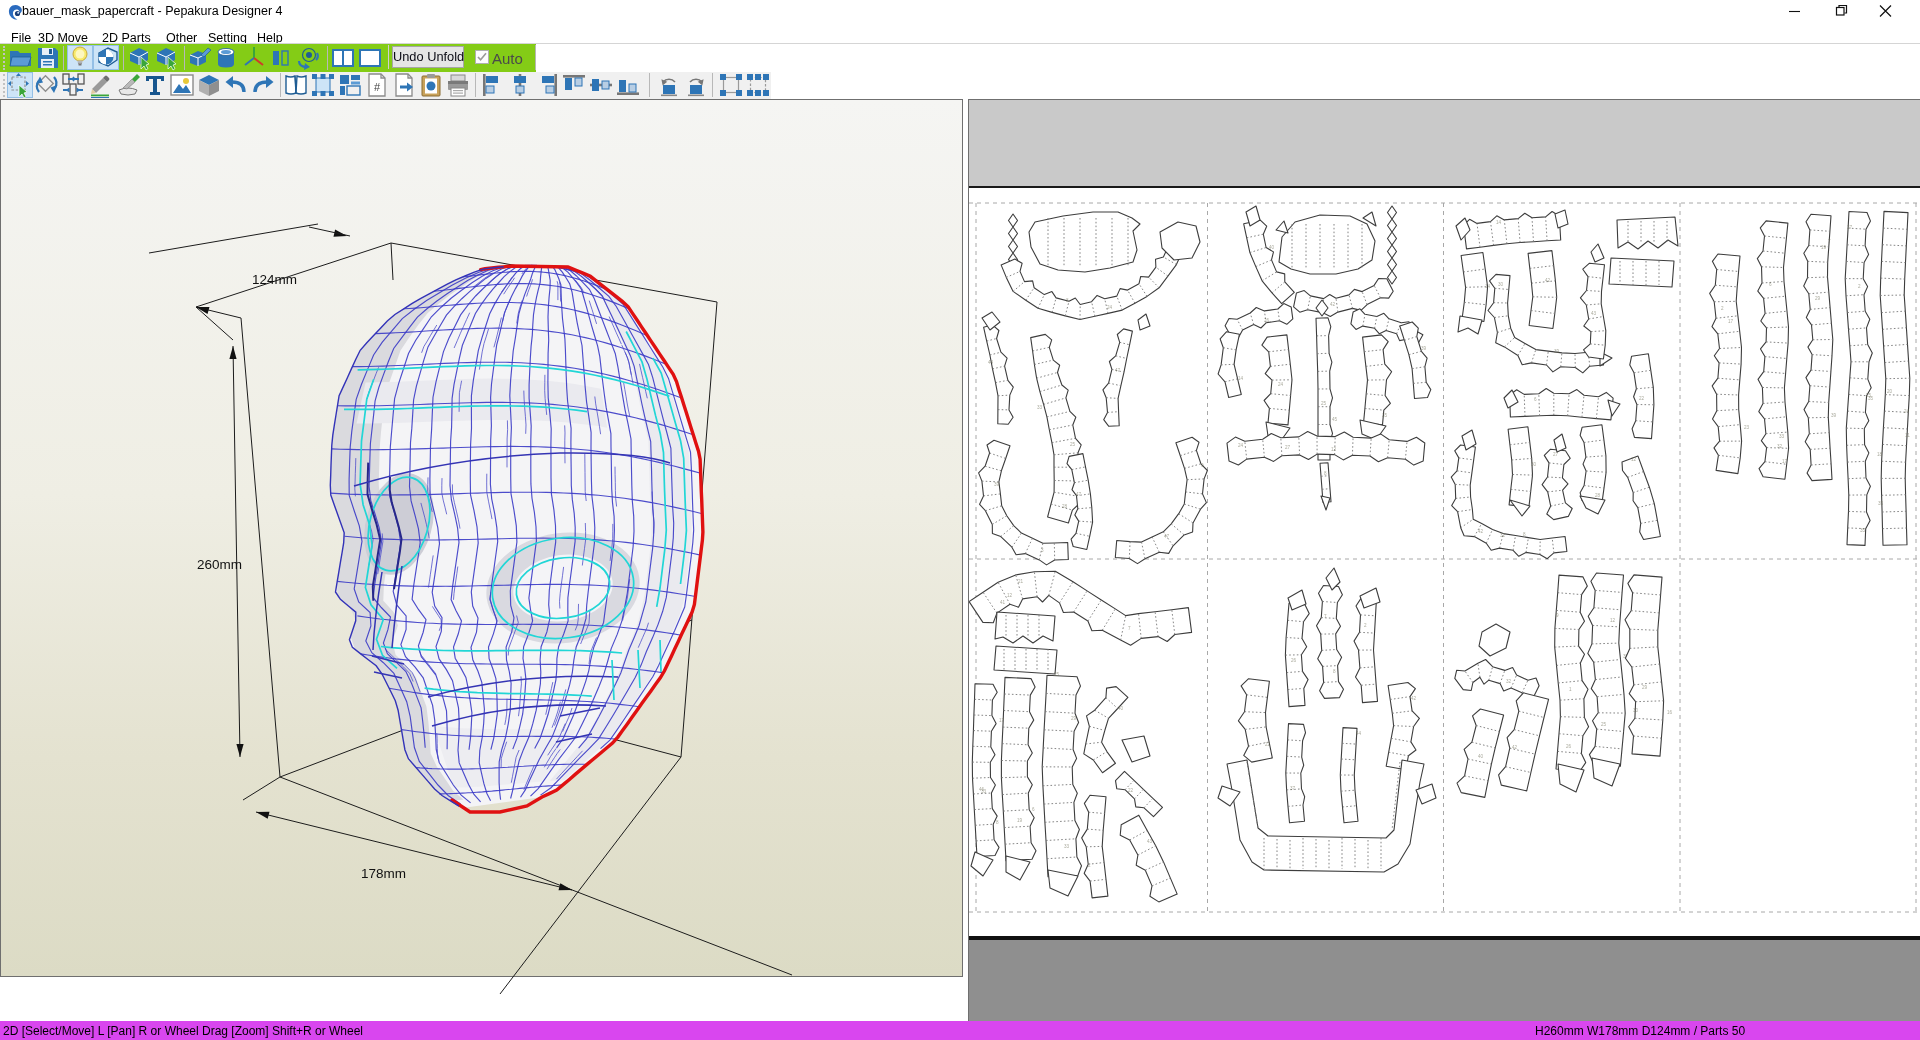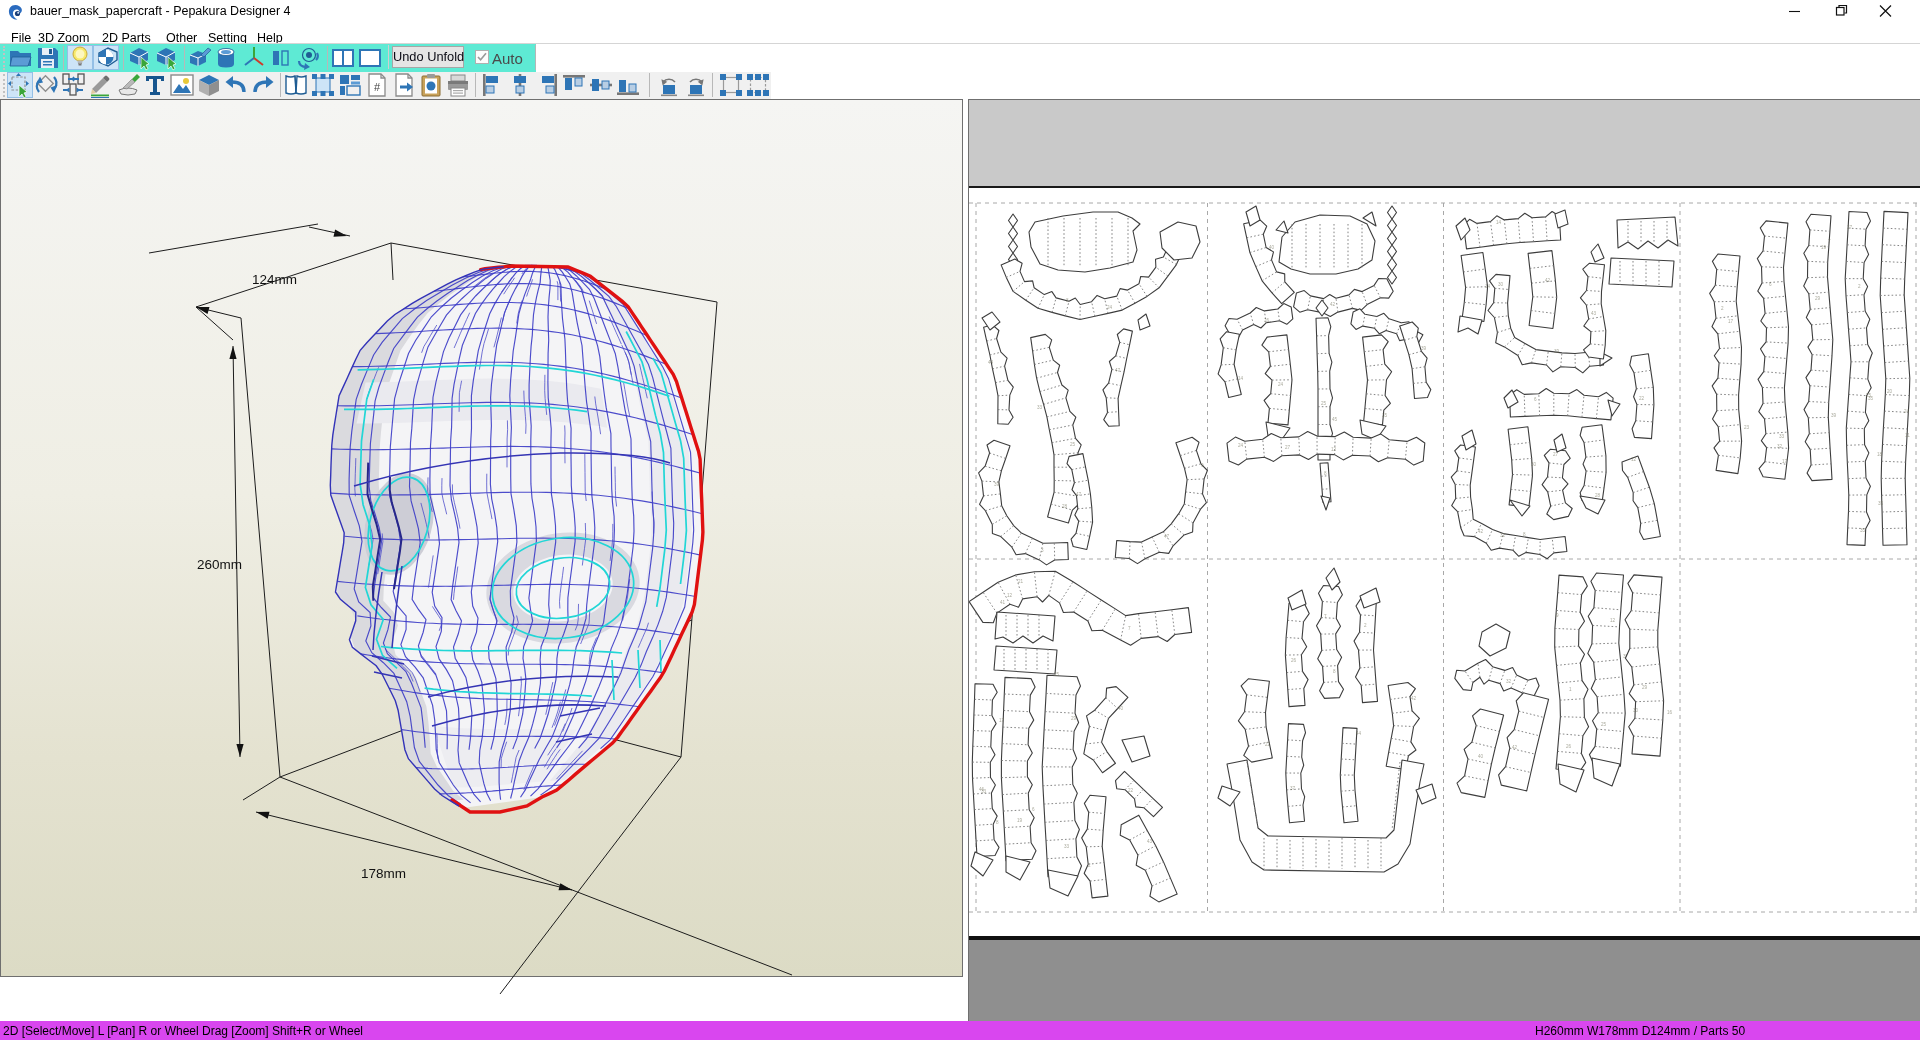--- a/index.html
+++ b/index.html
@@ -1,23 +1,23 @@
 <!DOCTYPE html>
 <html><head><meta charset="utf-8"><style>
 
 html,body{margin:0;padding:0;width:1920px;height:1040px;overflow:hidden;background:#fff;
   font-family:"Liberation Sans",sans-serif;}
 #titlebar{position:absolute;left:0;top:0;width:1920px;height:24px;background:#fff;}
 #appicon{position:absolute;left:7px;top:4px;}
-#title-text{position:absolute;left:30px;top:4px;font-size:12.5px;color:#000;}
+#title-text{position:absolute;left:22px;top:4px;font-size:12.5px;color:#000;}
 #winbtns{position:absolute;right:10px;top:0;}
 #menubar{position:absolute;left:0;top:24px;width:1920px;height:19px;background:#fff;}
 .menu{position:absolute;top:7px;font-size:12.5px;color:#000;}
 #mline{position:absolute;left:0;top:43px;width:1920px;height:1px;background:#d5d5d5;}
-#tb1{position:absolute;left:0;top:44px;width:536px;height:28px;background:#5eead4;}
+#tb1{position:absolute;left:0;top:44px;width:536px;height:28px;background:#84cc16;}
 #tb2{position:absolute;left:0;top:72px;width:771px;height:27px;background:#f0f0f0;}
 #statusbar{position:absolute;left:0;top:1021px;width:1920px;height:19px;background:#d946ef;
   font-size:12px;color:#000;}
 #status-l{position:absolute;left:3px;top:3px;}
 #status-r{position:absolute;left:1535px;top:3px;text-align:center;}
 
 #leftpane{position:absolute;left:0;top:99px;width:963px;height:878px;box-sizing:border-box;
  border:1px solid #6f6f6f;background:linear-gradient(180deg,#f5f5f3 0%,#efeee4 45%,#e4e2d0 75%,#dcdbc5 100%);}
 #rightpane{position:absolute;left:968px;top:99px;width:952px;height:922px;box-sizing:border-box;
  border-top:1px solid #6f6f6f;border-left:1px solid #6f6f6f;background:#fff;}
@@ -54,21 +54,21 @@
  <span id="title-text">bauer_mask_papercraft - Pepakura Designer 4</span>
  <svg id="winbtns" width="130" height="24" viewBox="0 0 130 24">
    <path d="M9 11.5 H20" stroke="#111" stroke-width="1.1" fill="none"></path>
    <path d="M59 7.5 V5.5 H66.5 V13 H64.5" fill="none" stroke="#111" stroke-width="1.2"></path>
    <rect x="56.5" y="7.5" width="7.5" height="7.5" fill="#fff" stroke="#111" stroke-width="1.2"></rect>
    <path d="M100 5.5 L111 16.5 M111 5.5 L100 16.5" stroke="#111" stroke-width="1.2" fill="none"></path>
  </svg>
 </div>
 <div id="menubar">
     <span class="menu" style="left:11px">File</span>
-    <span class="menu" style="left:38px">3D Zoom</span>
+    <span class="menu" style="left:38px">3D Move</span>
     <span class="menu" style="left:102px">2D Parts</span>
     <span class="menu" style="left:166px">Other</span>
     <span class="menu" style="left:208px">Setting</span>
     <span class="menu" style="left:257px">Help</span>
   </div>
 <div id="mline"></div>
 <div id="tb1">
     <div style="position:absolute;left:3px;top:2px;width:3px;height:24px;border-left:2px dotted #c2c2c2"></div>
     <div style="position:absolute;left:67px;top:1px;width:26px;height:25px;background:#cde4f7;border:1px solid #94bfe6;box-sizing:border-box"></div>
     <div style="position:absolute;left:93px;top:1px;width:26px;height:25px;background:#cde4f7;border:1px solid #94bfe6;box-sizing:border-box"></div>

